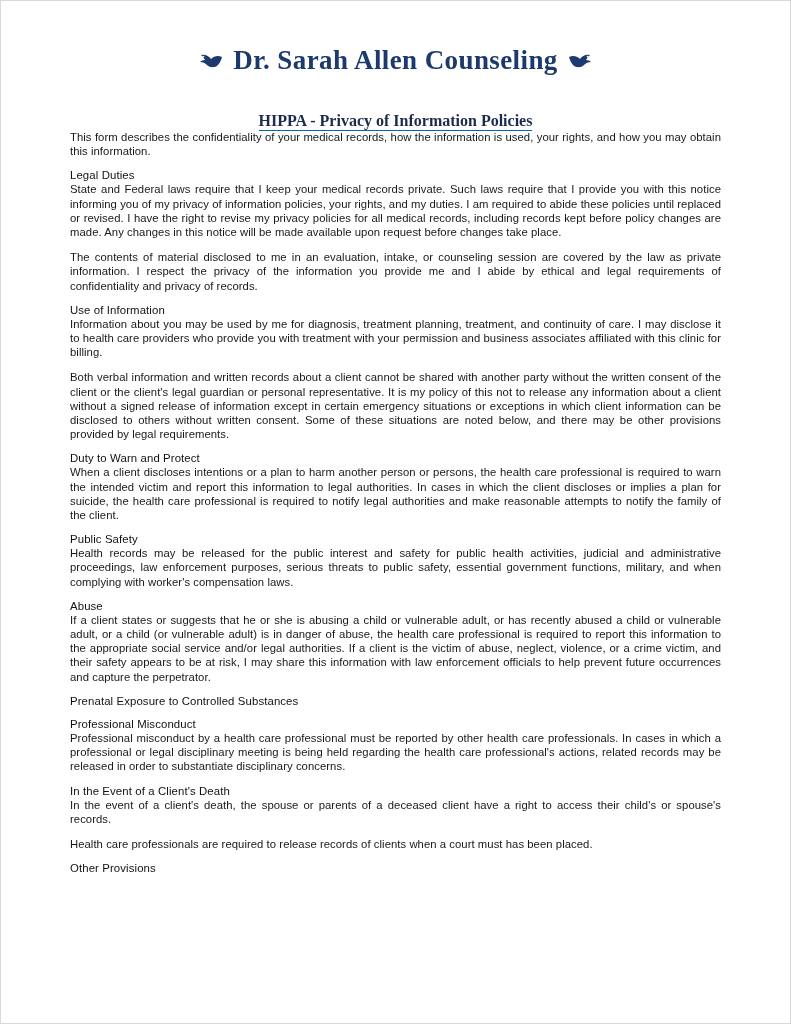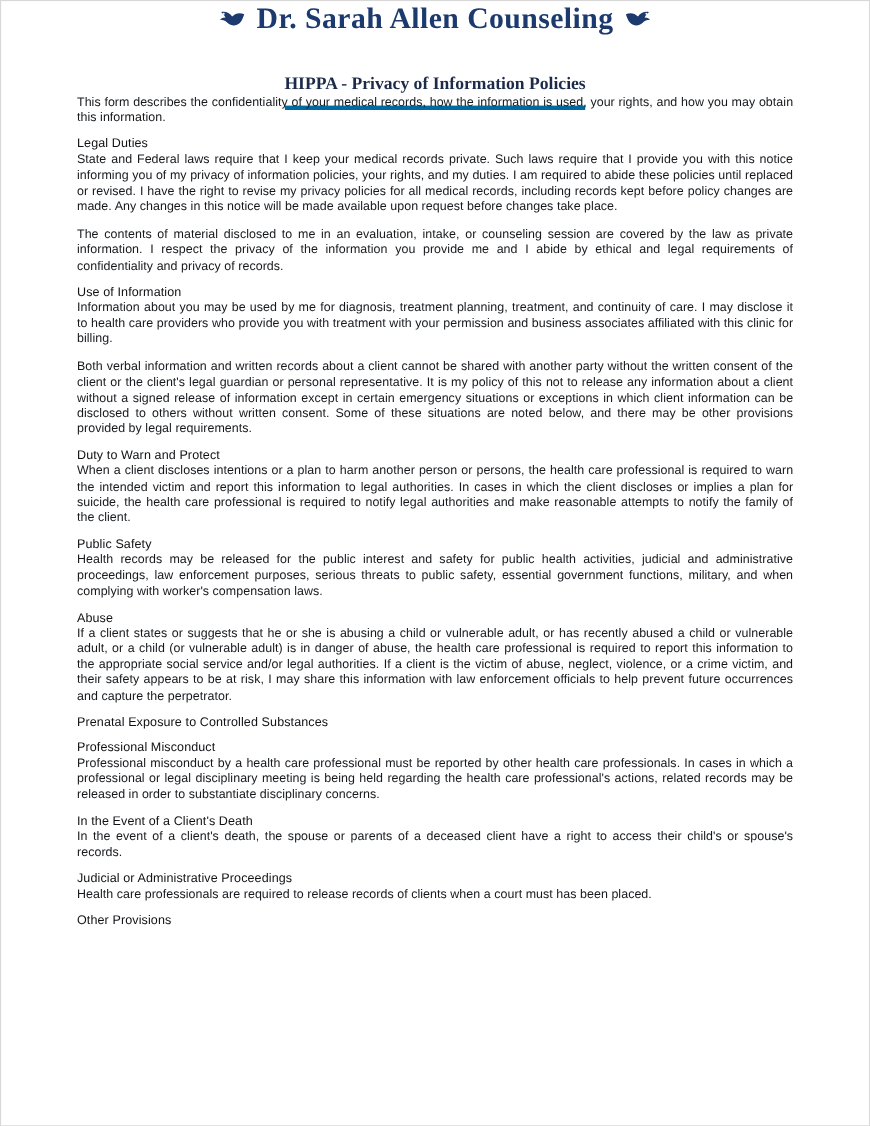--- a/index.html
+++ b/index.html
@@ -18,20 +18,21 @@
     position: relative;
     width: 791px;
     height: 1024px;
     box-sizing: border-box;
     background: #ffffff;
     border: 1px solid #d8d8d8;
     padding: 0;
   }
   .letterhead {
     text-align: center;
+    padding-top: 44px;
   }
   .letterhead-inner {
     display: inline-flex;
     align-items: center;
     justify-content: center;
     gap: 10px;
   }
   .clinic-name {
     font-family: "Liberation Serif", serif;
     font-size: 27px;
@@ -49,22 +50,22 @@
 
   .doc-title {
     text-align: center;
     margin-top: 36px;
     font-family: "Liberation Serif", serif;
     font-size: 16px;
     font-weight: bold;
     color: #1c2b4a;
   }
   .doc-title span {
-    border-bottom: 4px solid #0369a1;
-    padding-bottom: 11px;
+    border-bottom: 1px solid #0369a1;
+    padding-bottom: 1px;
   }
 
   .body-wrap {
     padding: 0 69px 0 69px;
   }
   p.para {
     margin: 0 0 11px 0;
     font-size: 11.3px;
     line-height: 14.2px;
     text-align: justify;
@@ -146,21 +147,20 @@
       <h2 class="section">Professional Misconduct</h2>
       <p class="para">Professional misconduct by a health care professional must be reported by other health care professionals. In cases in which a professional or legal disciplinary meeting is being held regarding the health care professional's actions, related records may be released in order to substantiate disciplinary concerns.</p>
     </div>
 
     <div class="section-block">
       <h2 class="section">In the Event of a Client's Death</h2>
       <p class="para">In the event of a client's death, the spouse or parents of a deceased client have a right to access their child's or spouse's records.</p>
     </div>
 
     <div class="section-block">
-      <h2 class="section">Judicial or Administrative Proceedings</h2>
       <p class="para">Health care professionals are required to release records of clients when a court must has been placed.</p>
     </div>
 
     <div class="section-block">
       <h2 class="section">Other Provisions</h2>
     </div>
 
   </div>
 </div>
 

